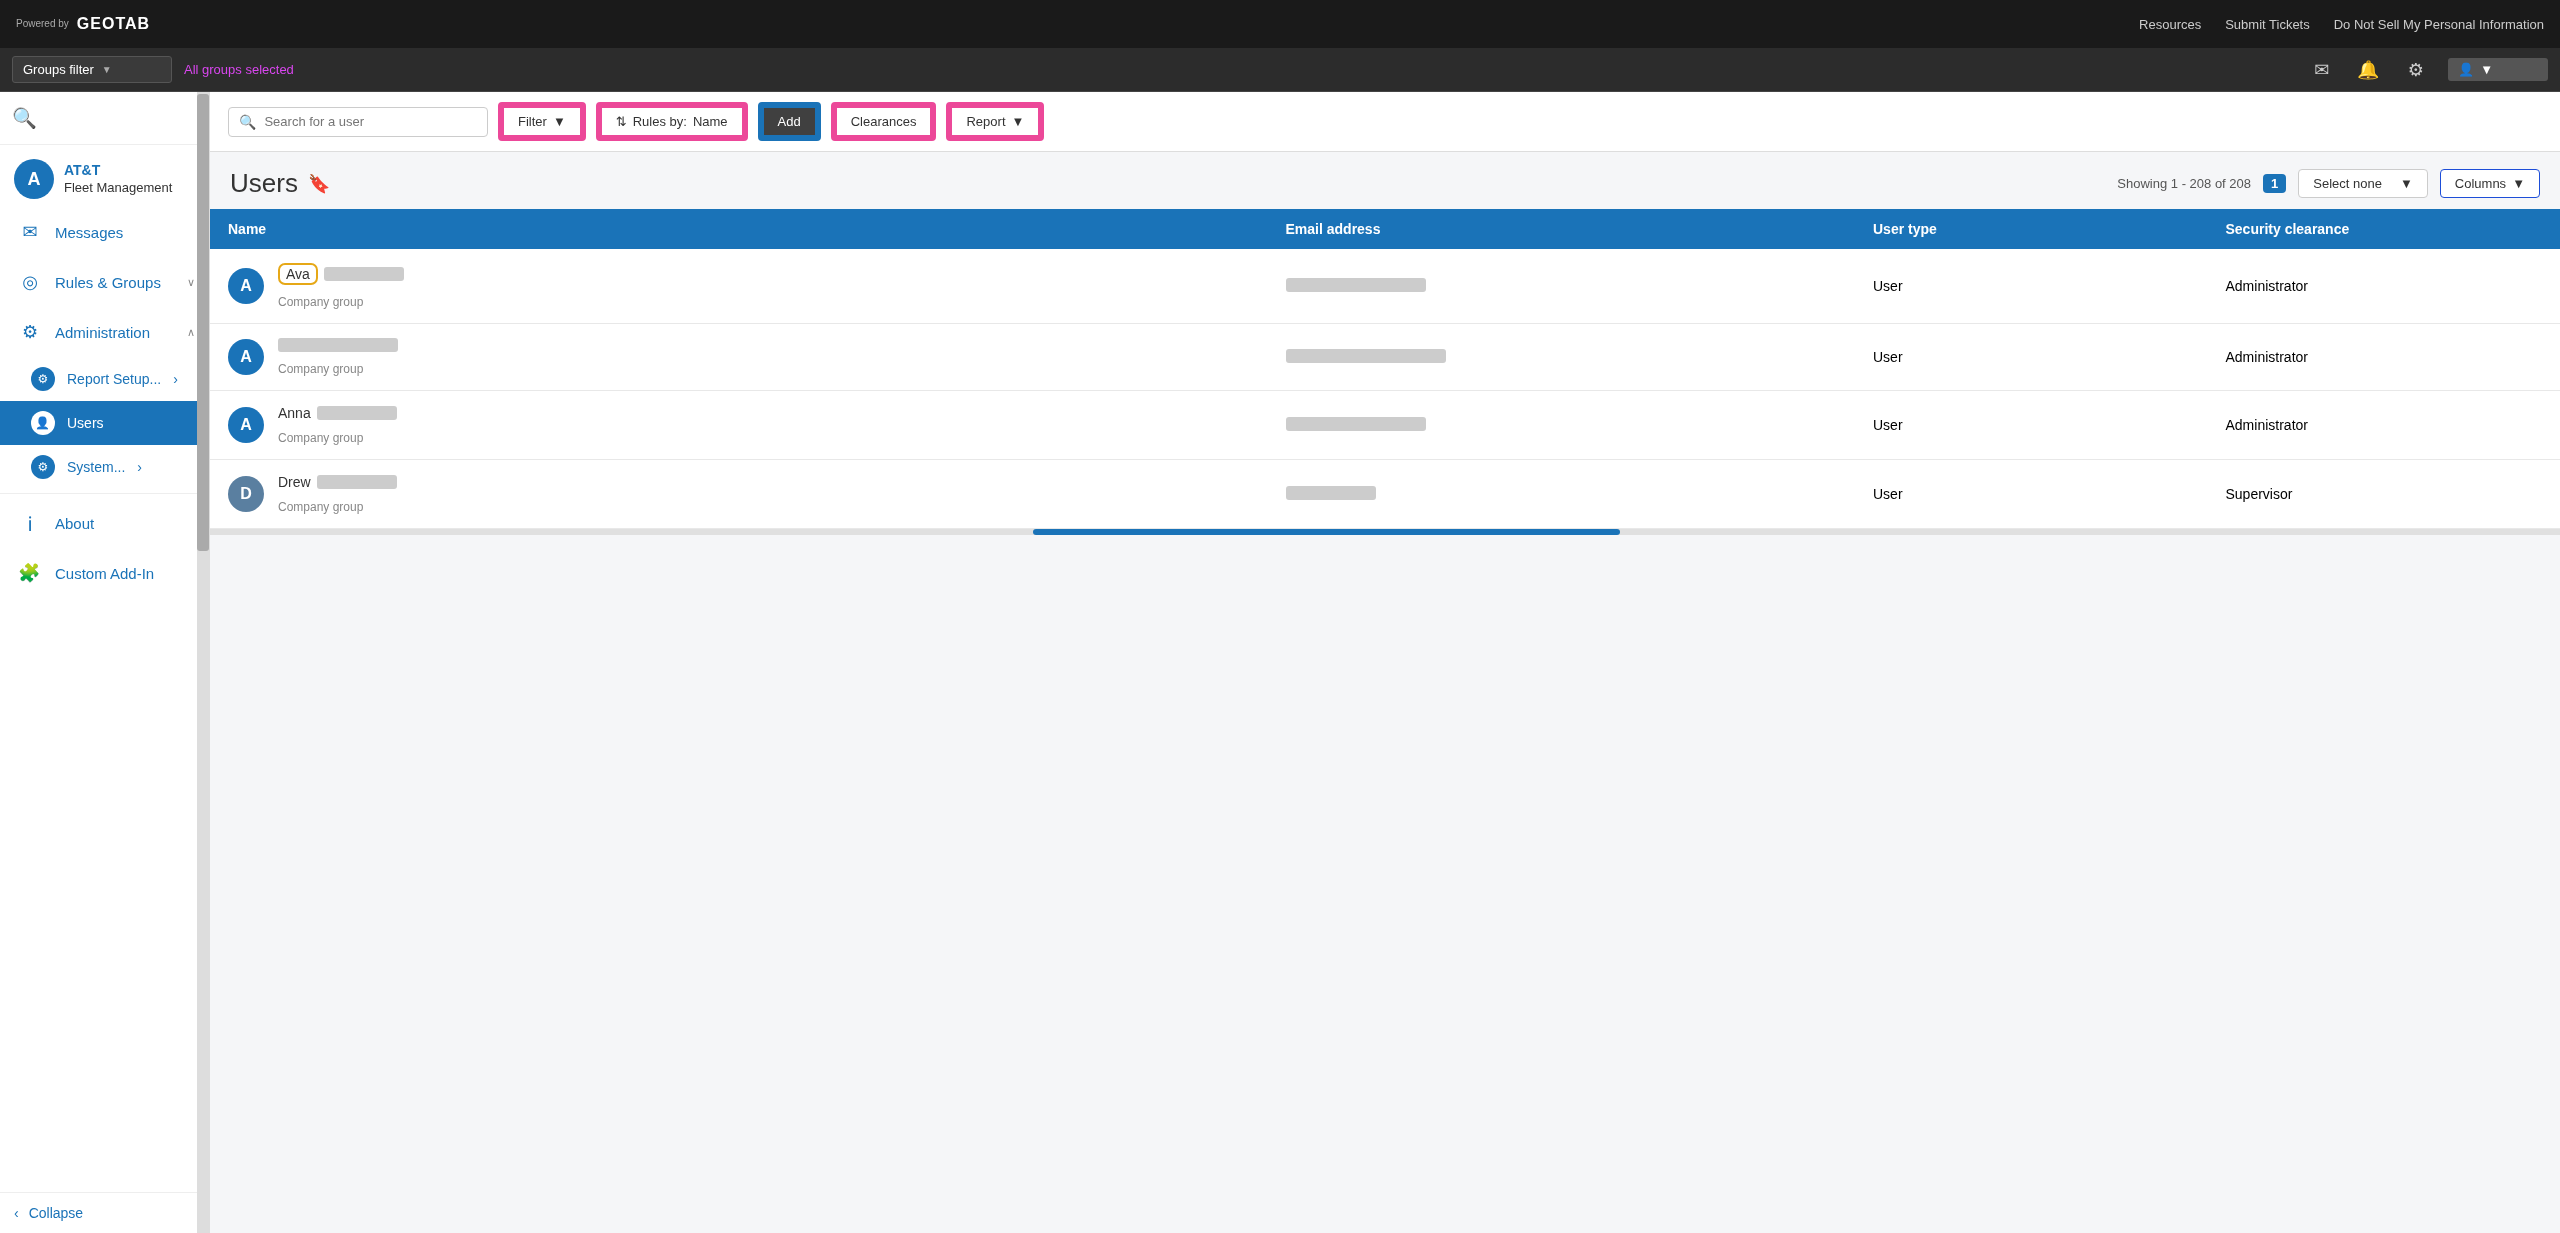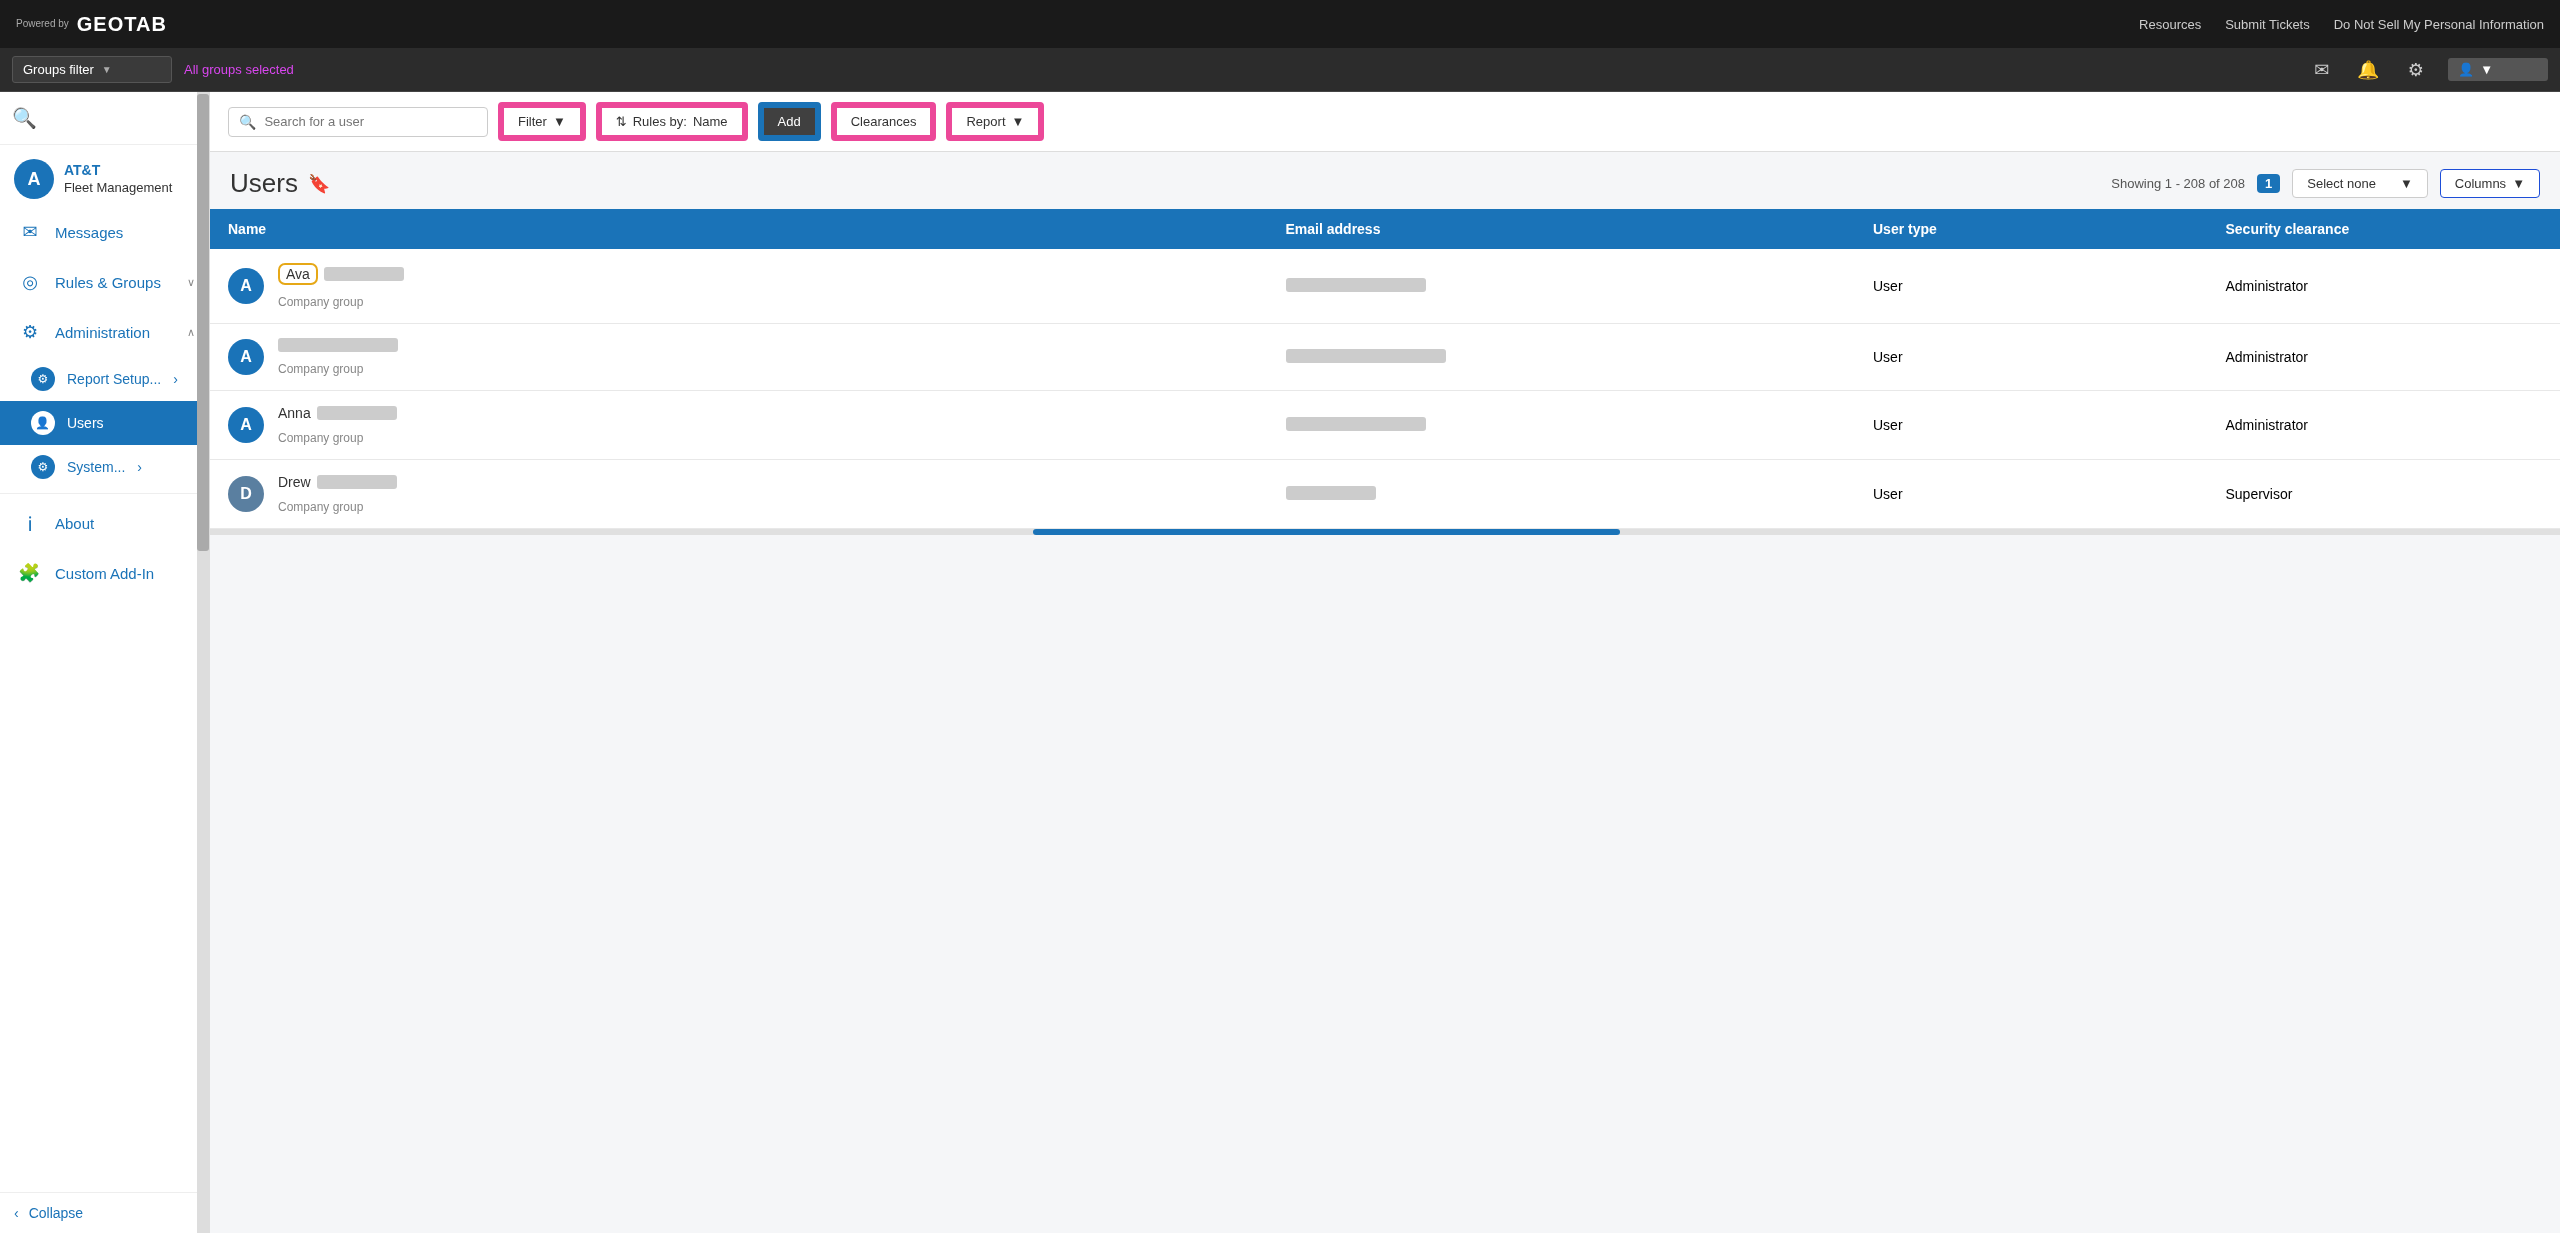--- a/index.html
+++ b/index.html
@@ -10,21 +10,21 @@
       background: #1a1a1a;
       height: 48px;
       display: flex;
       align-items: center;
       justify-content: space-between;
       padding: 0 16px;
       color: #fff;
     }
     .top-nav-logo { display: flex; align-items: center; gap: 8px; }
     .top-nav-logo .powered-by { font-size: 10px; color: #aaa; line-height: 1.2; }
-    .top-nav-logo .geotab-text { font-size: 20px; font-weight: bold; color: #fff; letter-spacing: 1px; }
+    .top-nav-logo .geotab-text { font-size: 16px; font-weight: bold; color: #fff; letter-spacing: 1px; }
     .top-nav-right { display: flex; align-items: center; gap: 24px; font-size: 13px; }
     .top-nav-right a { color: #ccc; text-decoration: none; }
 
     
     .groups-bar {
       background: #2c2c2c;
       height: 44px;
       display: flex;
       align-items: center;
       padding: 0 12px;
@@ -288,21 +288,21 @@
     .select-none-btn {
       border: 1px solid #ccc;
       background: #fff;
       border-radius: 4px;
       padding: 6px 14px;
       font-size: 13px;
       color: #333;
       cursor: pointer;
       display: flex;
       align-items: center;
-      gap: 24px;
+      gap: 18px;
     }
     .columns-btn {
       border: 1px solid #1d4ed8;
       background: #fff;
       border-radius: 4px;
       padding: 6px 14px;
       font-size: 13px;
       color: #333;
       cursor: pointer;
       display: flex;

